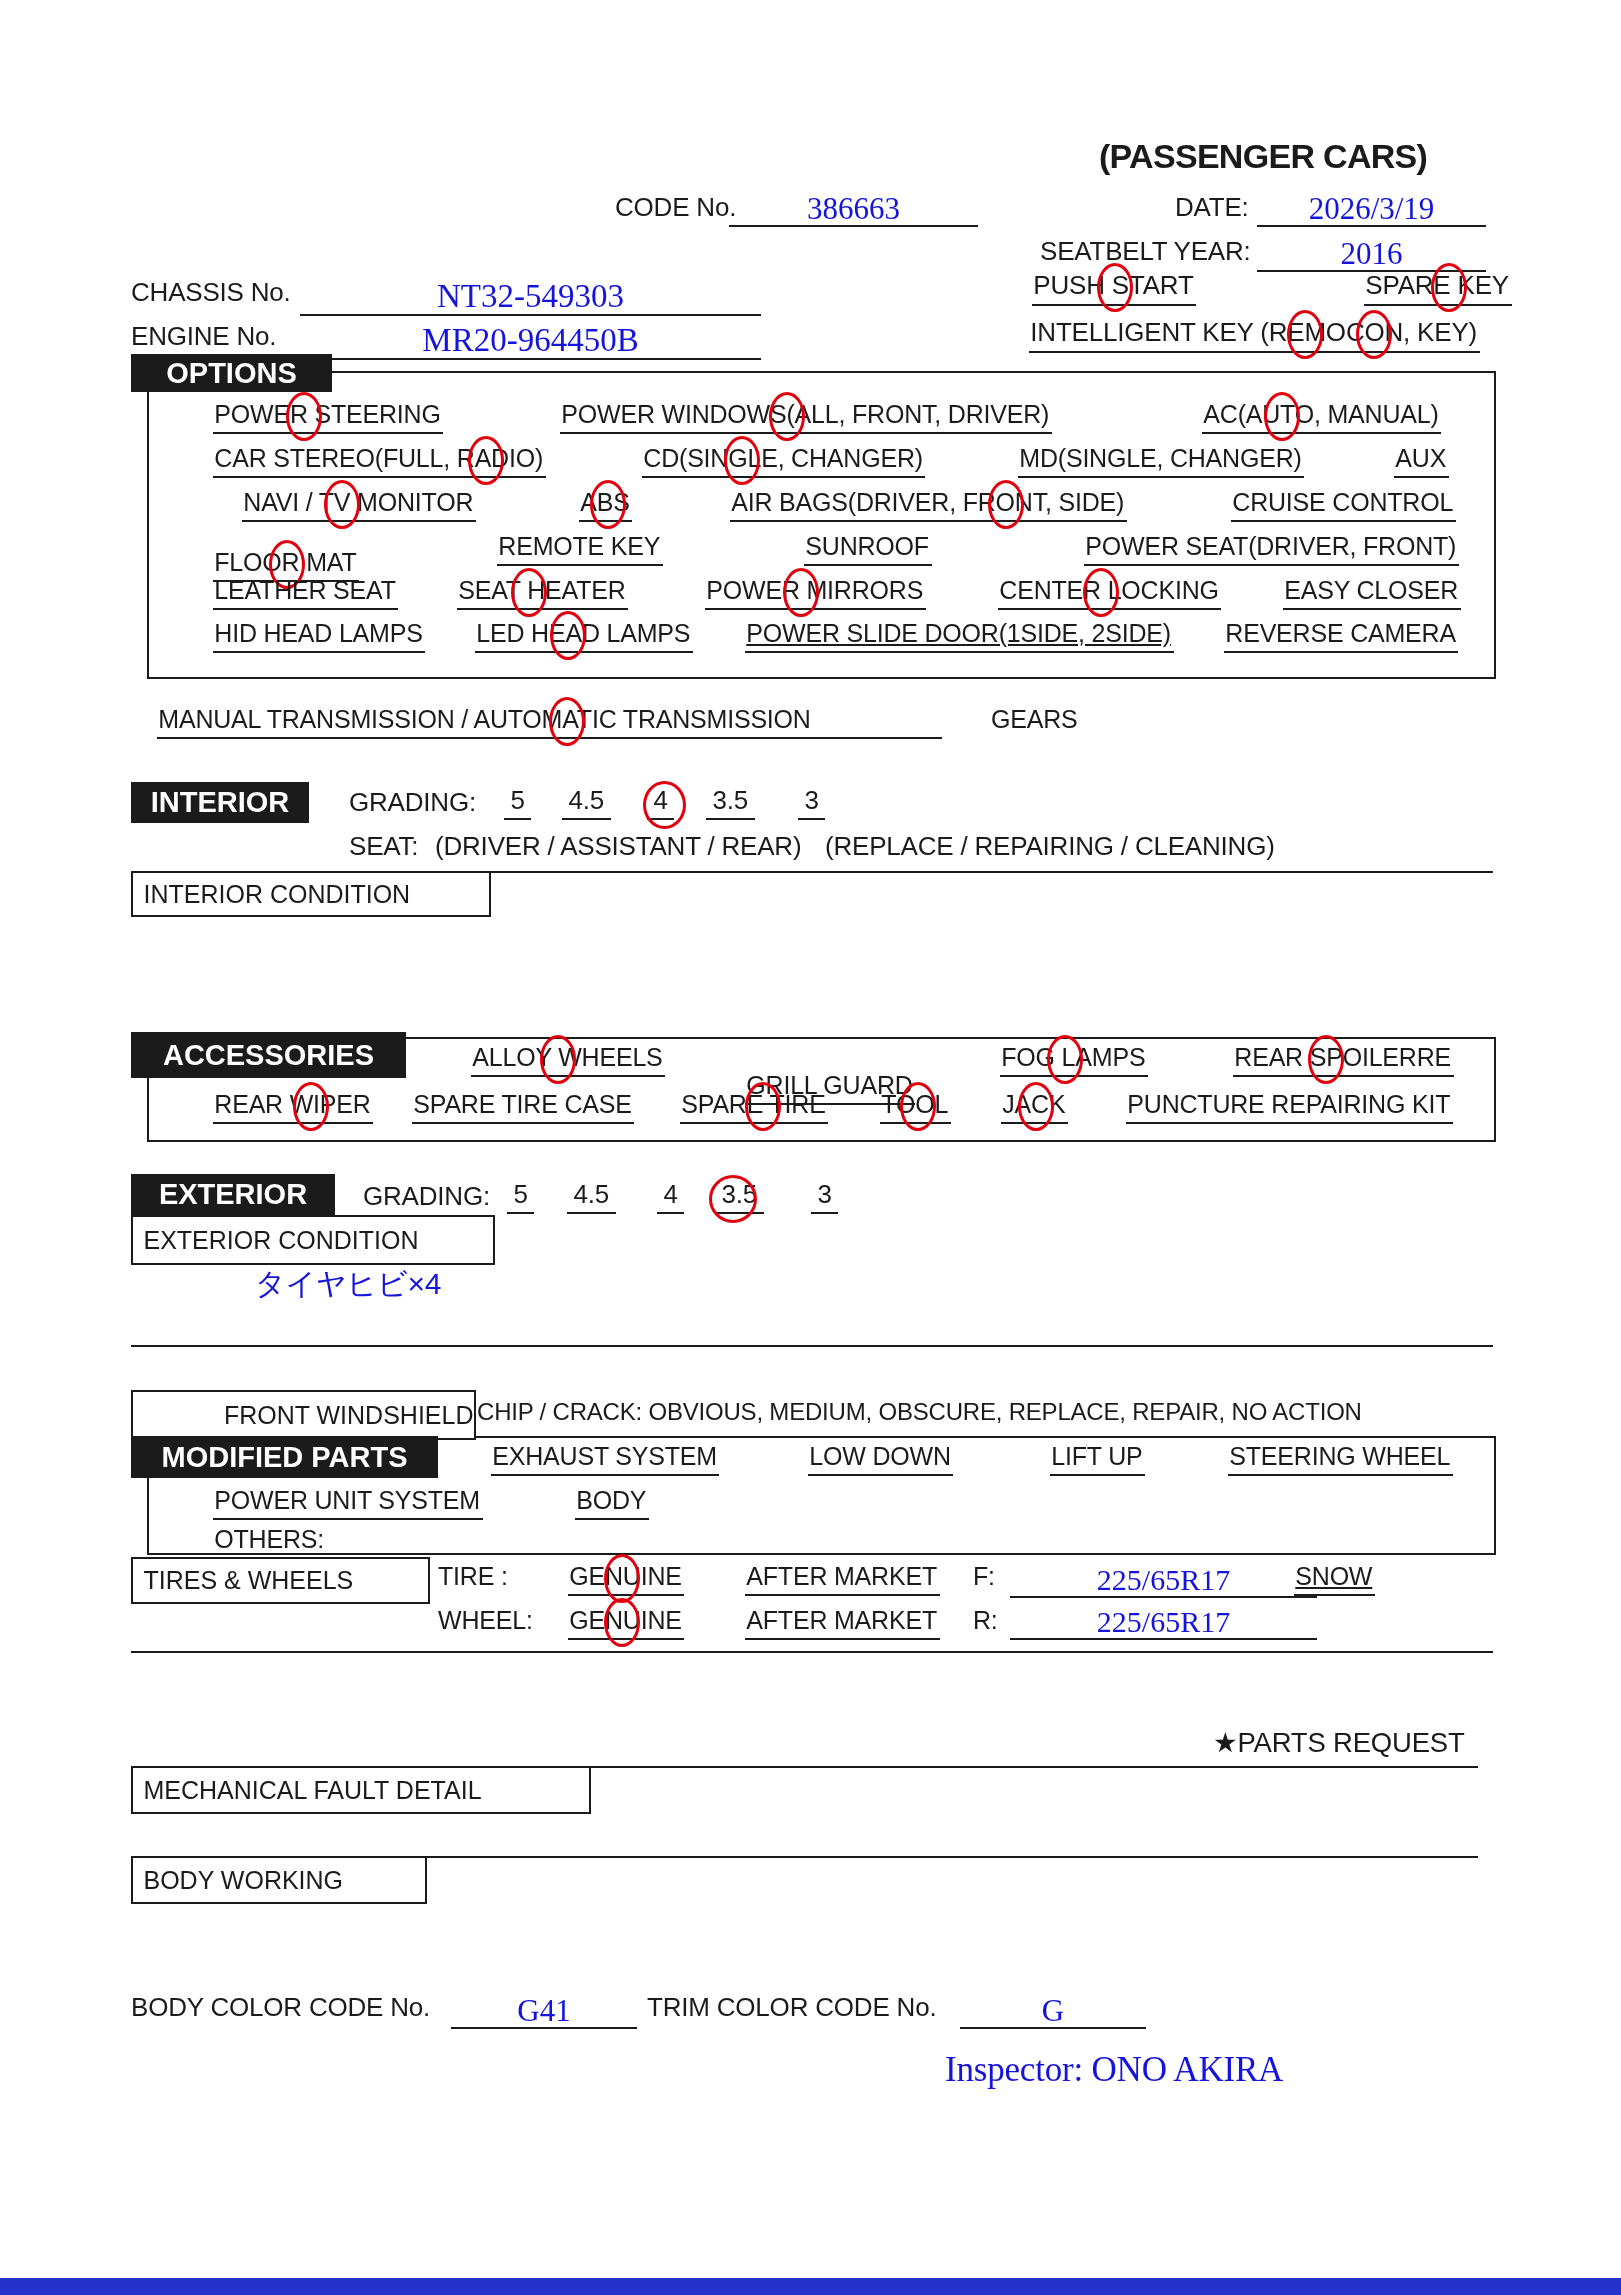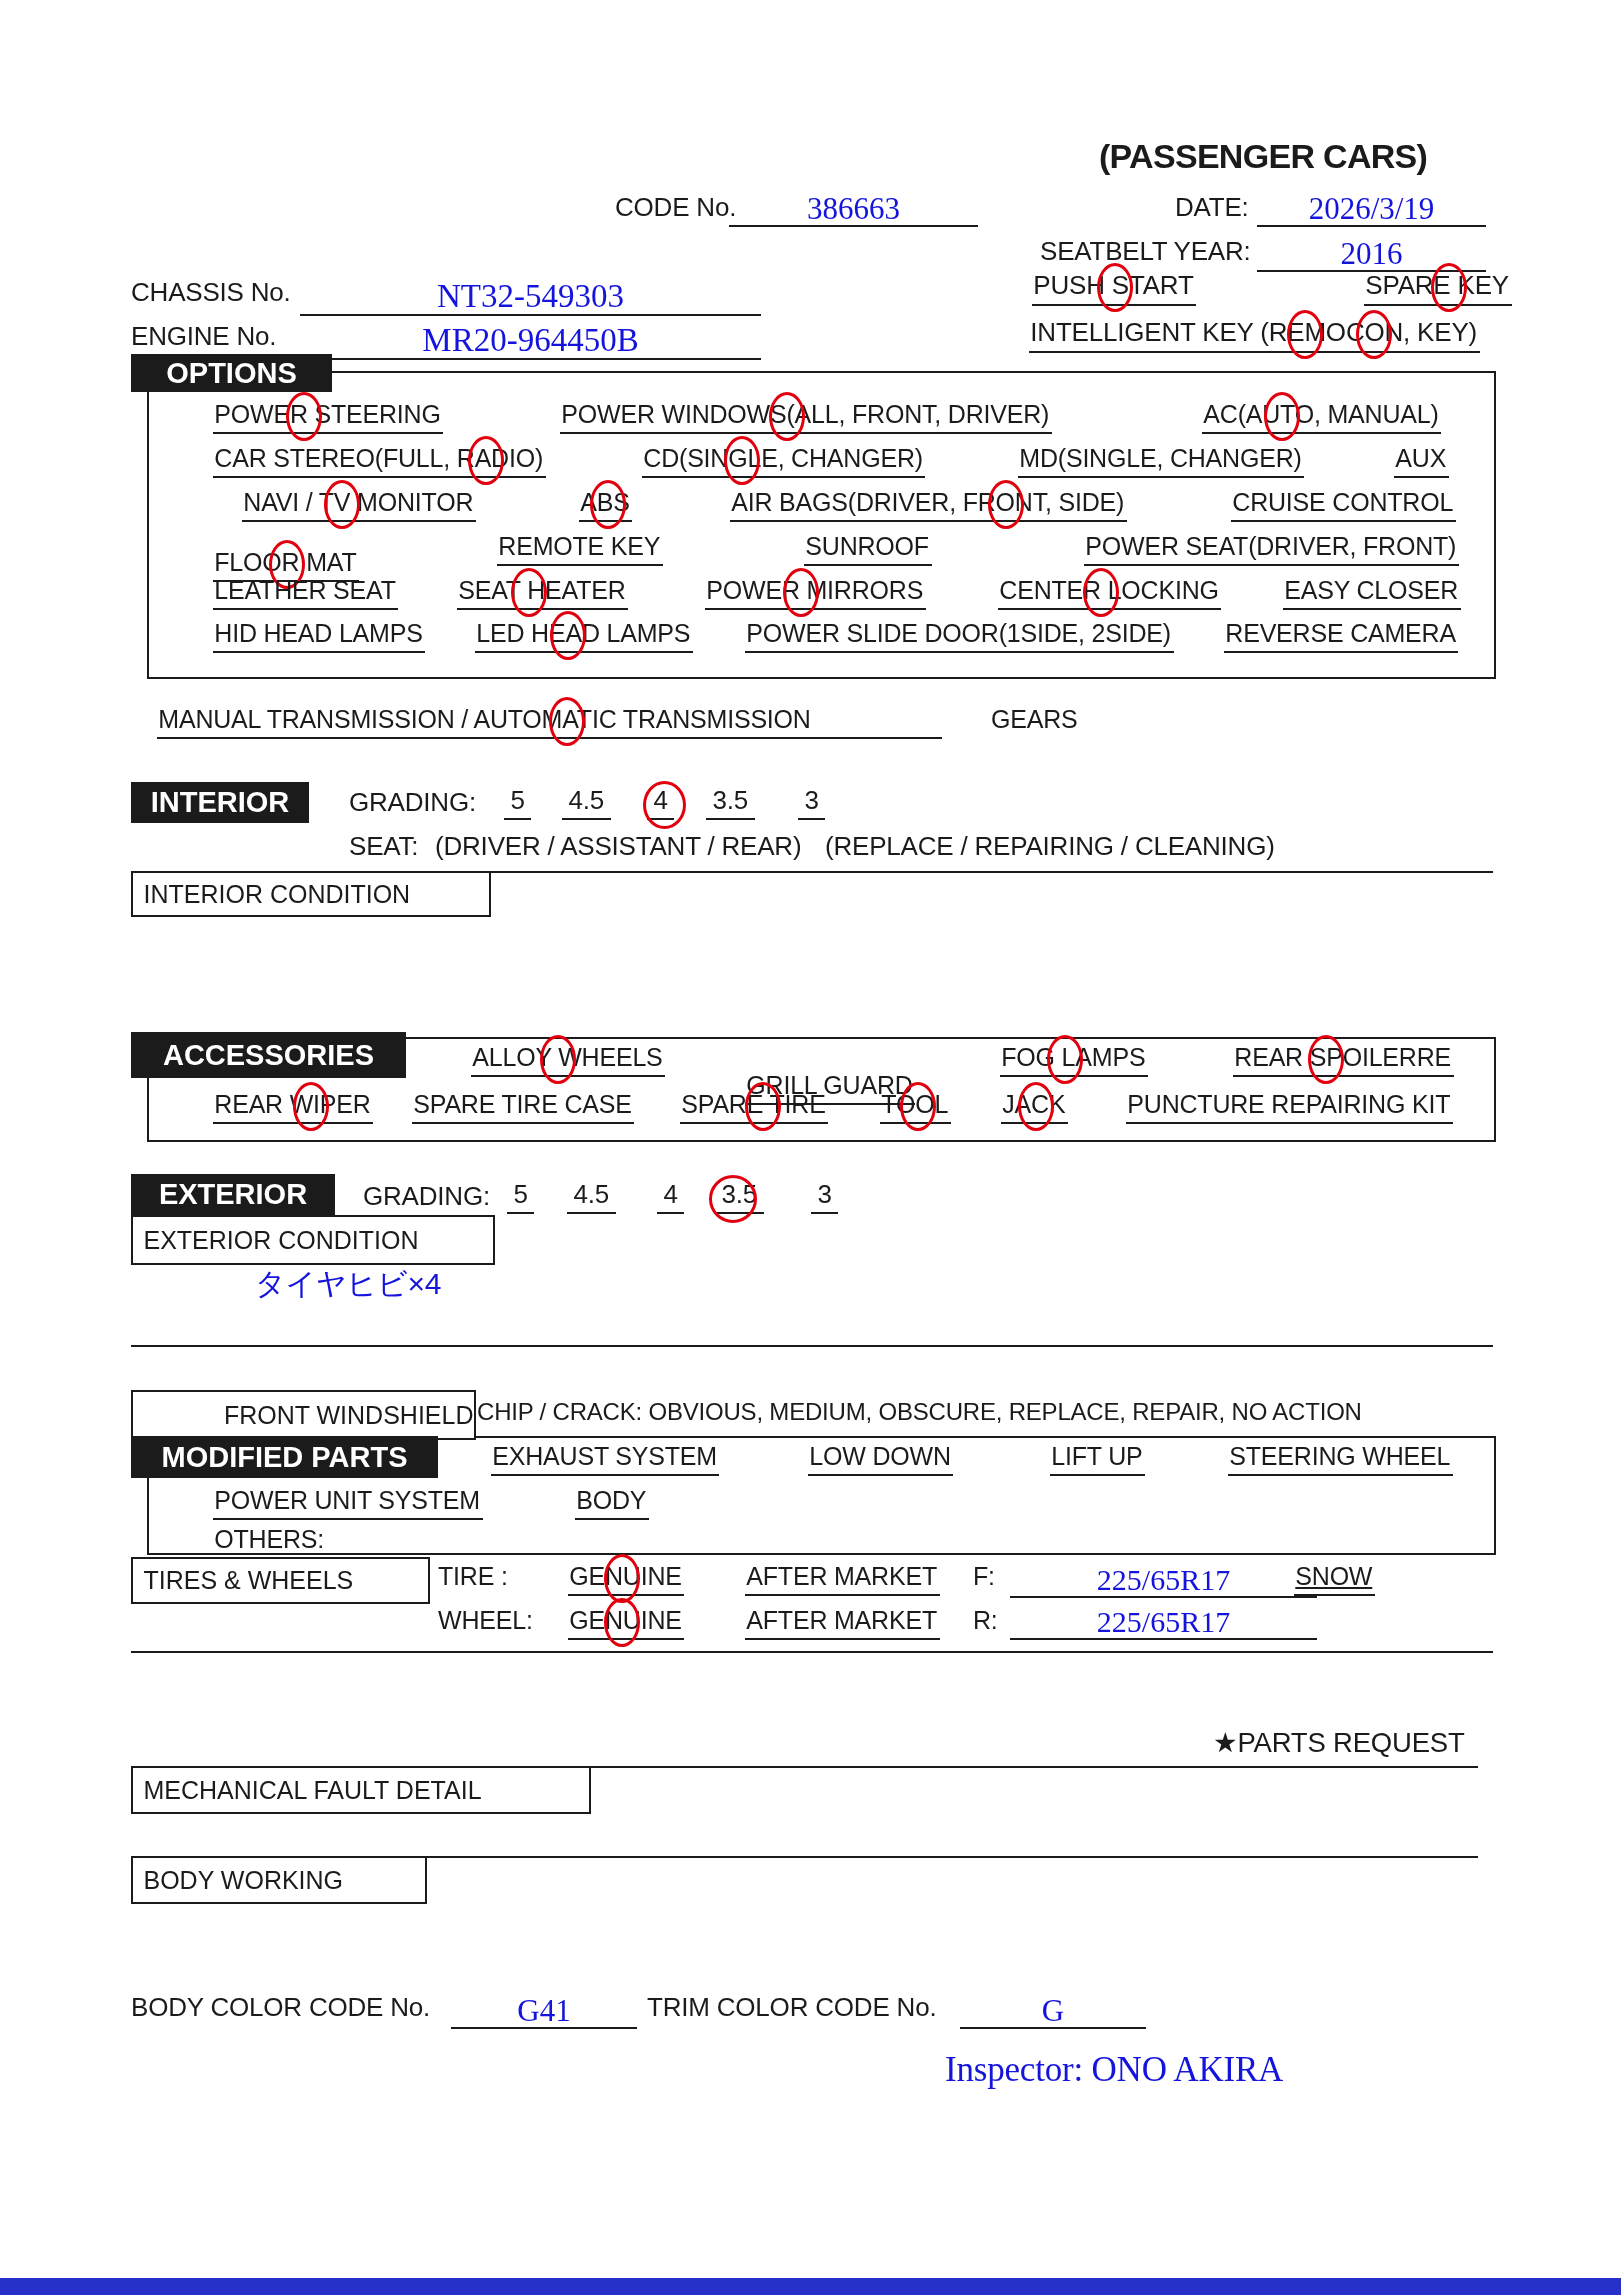--- a/index.html
+++ b/index.html
@@ -185,21 +185,21 @@
     <span>EASY CLOSER</span>
   </div>
 
   <div class="lbl u" style="left:213px;top:619px;">
     <span>HID HEAD LAMPS</span>
   </div>
   <div class="lbl u" style="left:475px;top:619px;">
     <i class="circ" style="left:75px;"></i>
     <span>LED HEAD LAMPS</span>
   </div>
-  <div class="lbl u" style="left:745px;top:619px;">
+  <div class="lbl u" style="left:745px;top:619px;text-decoration:underline;">
     <span>POWER SLIDE DOOR(1SIDE,  2SIDE)</span>
   </div>
   <div class="lbl u" style="left:1224px;top:619px;">
     <span>REVERSE CAMERA</span>
   </div>
 
   <div class="lbl u" style="left:157px;top:705px;padding-right:131px;">
     <i class="circ" style="left:392px;"></i>
     <span>MANUAL TRANSMISSION / AUTOMATIC TRANSMISSION</span>
   </div>

